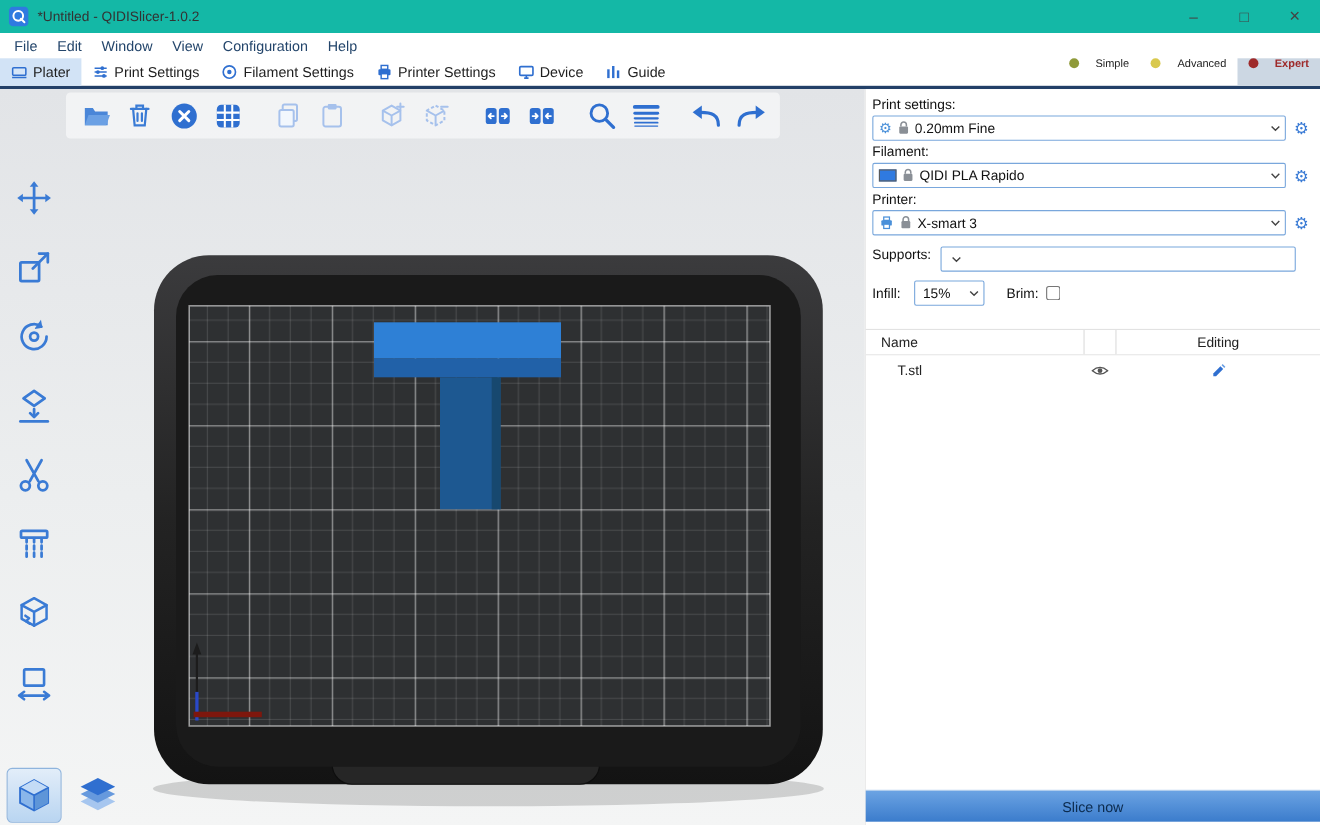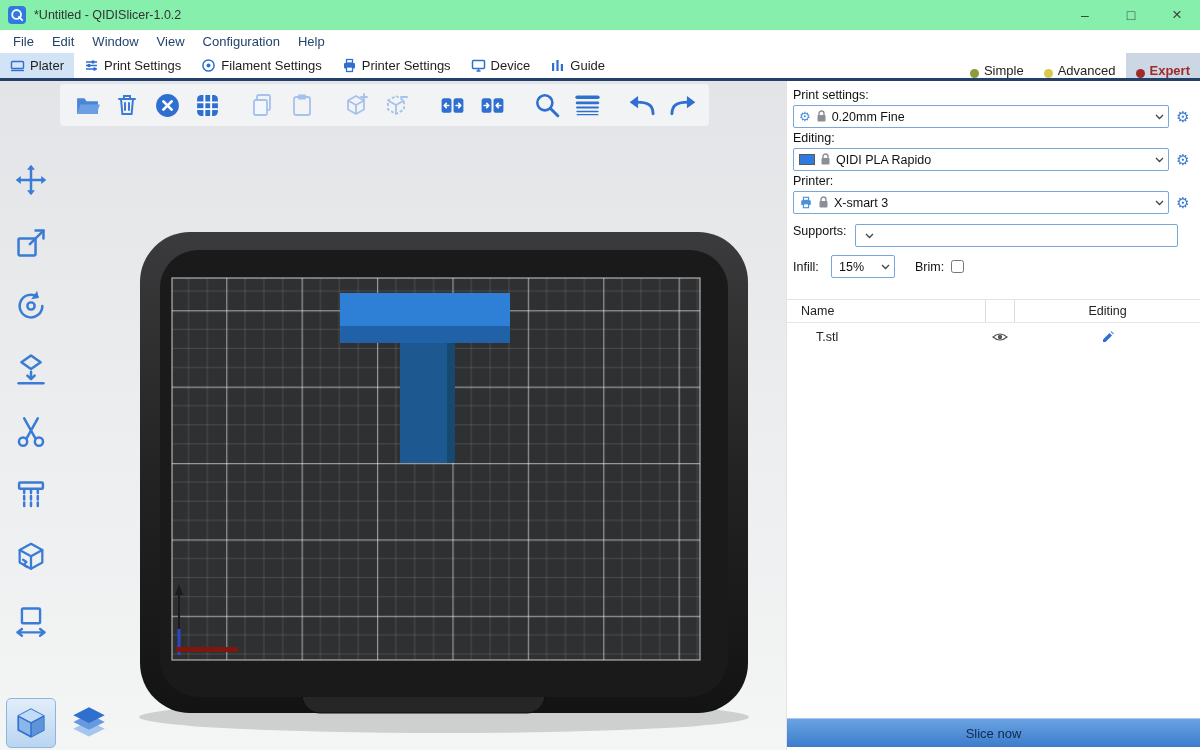--- a/index.html
+++ b/index.html
@@ -1,36 +1,36 @@
 <!DOCTYPE html>
 <html><head>
 <meta charset="utf-8">
 <style>
   *{margin:0;padding:0;box-sizing:border-box}
   html,body{width:1200px;height:750px;overflow:hidden}
   body{font-family:"Liberation Sans","DejaVu Sans",sans-serif;font-size:13px;color:#222;background:#fff;position:relative}
 
   
-  .titlebar{height:30px;display:flex;align-items:center;padding-left:8px;background:#86efac}
+  .titlebar{height:30px;display:flex;align-items:center;padding-left:8px;background:#14b8a6}
   .title-text{margin-left:8px;font-size:12.5px;color:#333}
   .win-controls{margin-left:auto;display:flex;height:100%}
   .win-btn{width:46px;height:100%;display:flex;align-items:center;justify-content:center;color:#444;font-size:14px}
   .win-btn.close{font-size:17px}
 
   
   .menubar{height:23px;display:flex;align-items:center;padding-left:4px;background:#fff}
   .menu-item{padding:2px 9px;color:#23456b;font-size:13px}
 
   
   .tabbar{height:28px;display:flex;align-items:stretch;background:#fff;border-bottom:3px solid #234068}
   .tab{display:flex;align-items:center;gap:5px;padding:4px 10px;font-size:13px;color:#1e1e1e;white-space:nowrap}
   .tab.active{background:#d2e3f6}
   .tab-ic{display:flex;align-items:center}
   .modes{margin-left:auto;display:flex;align-items:stretch}
-  .mode{display:flex;align-items:flex-end;gap:5px;padding:0 10px;font-size:13px}
+  .mode{display:flex;align-items:flex-start;gap:15px;padding:0 10px;font-size:10px}
   .mode.active{background:#ccd7e3;color:#9e2a2a;font-weight:bold}
   .dot{width:9px;height:9px;border-radius:50%;display:inline-block}
 
   
   .main{position:absolute;top:81px;left:0;right:0;bottom:0;display:flex}
   .viewport{position:relative;width:786px;height:100%;background:linear-gradient(180deg,#e2e4e7 0%,#eceeef 55%,#f4f5f5 100%);overflow:hidden;flex:none}
   .scene{position:absolute;inset:0}
 
   .top-toolbar{position:absolute;left:60px;top:3px;display:flex;align-items:center;gap:6px;padding:4px 10px;background:rgba(255,255,255,.55);border-radius:4px}
   .tb-icon{width:34px;height:34px;display:flex;align-items:center;justify-content:center;border-radius:4px}
@@ -407,21 +407,21 @@
         <span class="val">0.20mm Fine</span>
         <span class="chev">
             <svg width="9" height="6">
               <path d="M1 1l3.5 3.5L8 1" stroke="#444" fill="none" stroke-width="1.3"></path>
             </svg>
           </span>
       </div>
       <div class="gear-btn">⚙</div>
     </div>
 
-    <div class="sb-label">Editing:</div>
+    <div class="sb-label">Filament:</div>
     <div class="combo-row">
       <div class="combo">
         <span class="swatch"></span>
         <svg width="11" height="13" viewBox="0 0 11 13">
             <path d="M3 5V3.5a2.5 2.5 0 0 1 5 0V5" fill="none" stroke="#8a8f96" stroke-width="1.4"></path>
             <rect x="1.5" y="5" width="8" height="6.5" rx="1" fill="#8a8f96"></rect>
           </svg>
         <span class="val">QIDI PLA Rapido</span>
         <span class="chev">
             <svg width="9" height="6">

